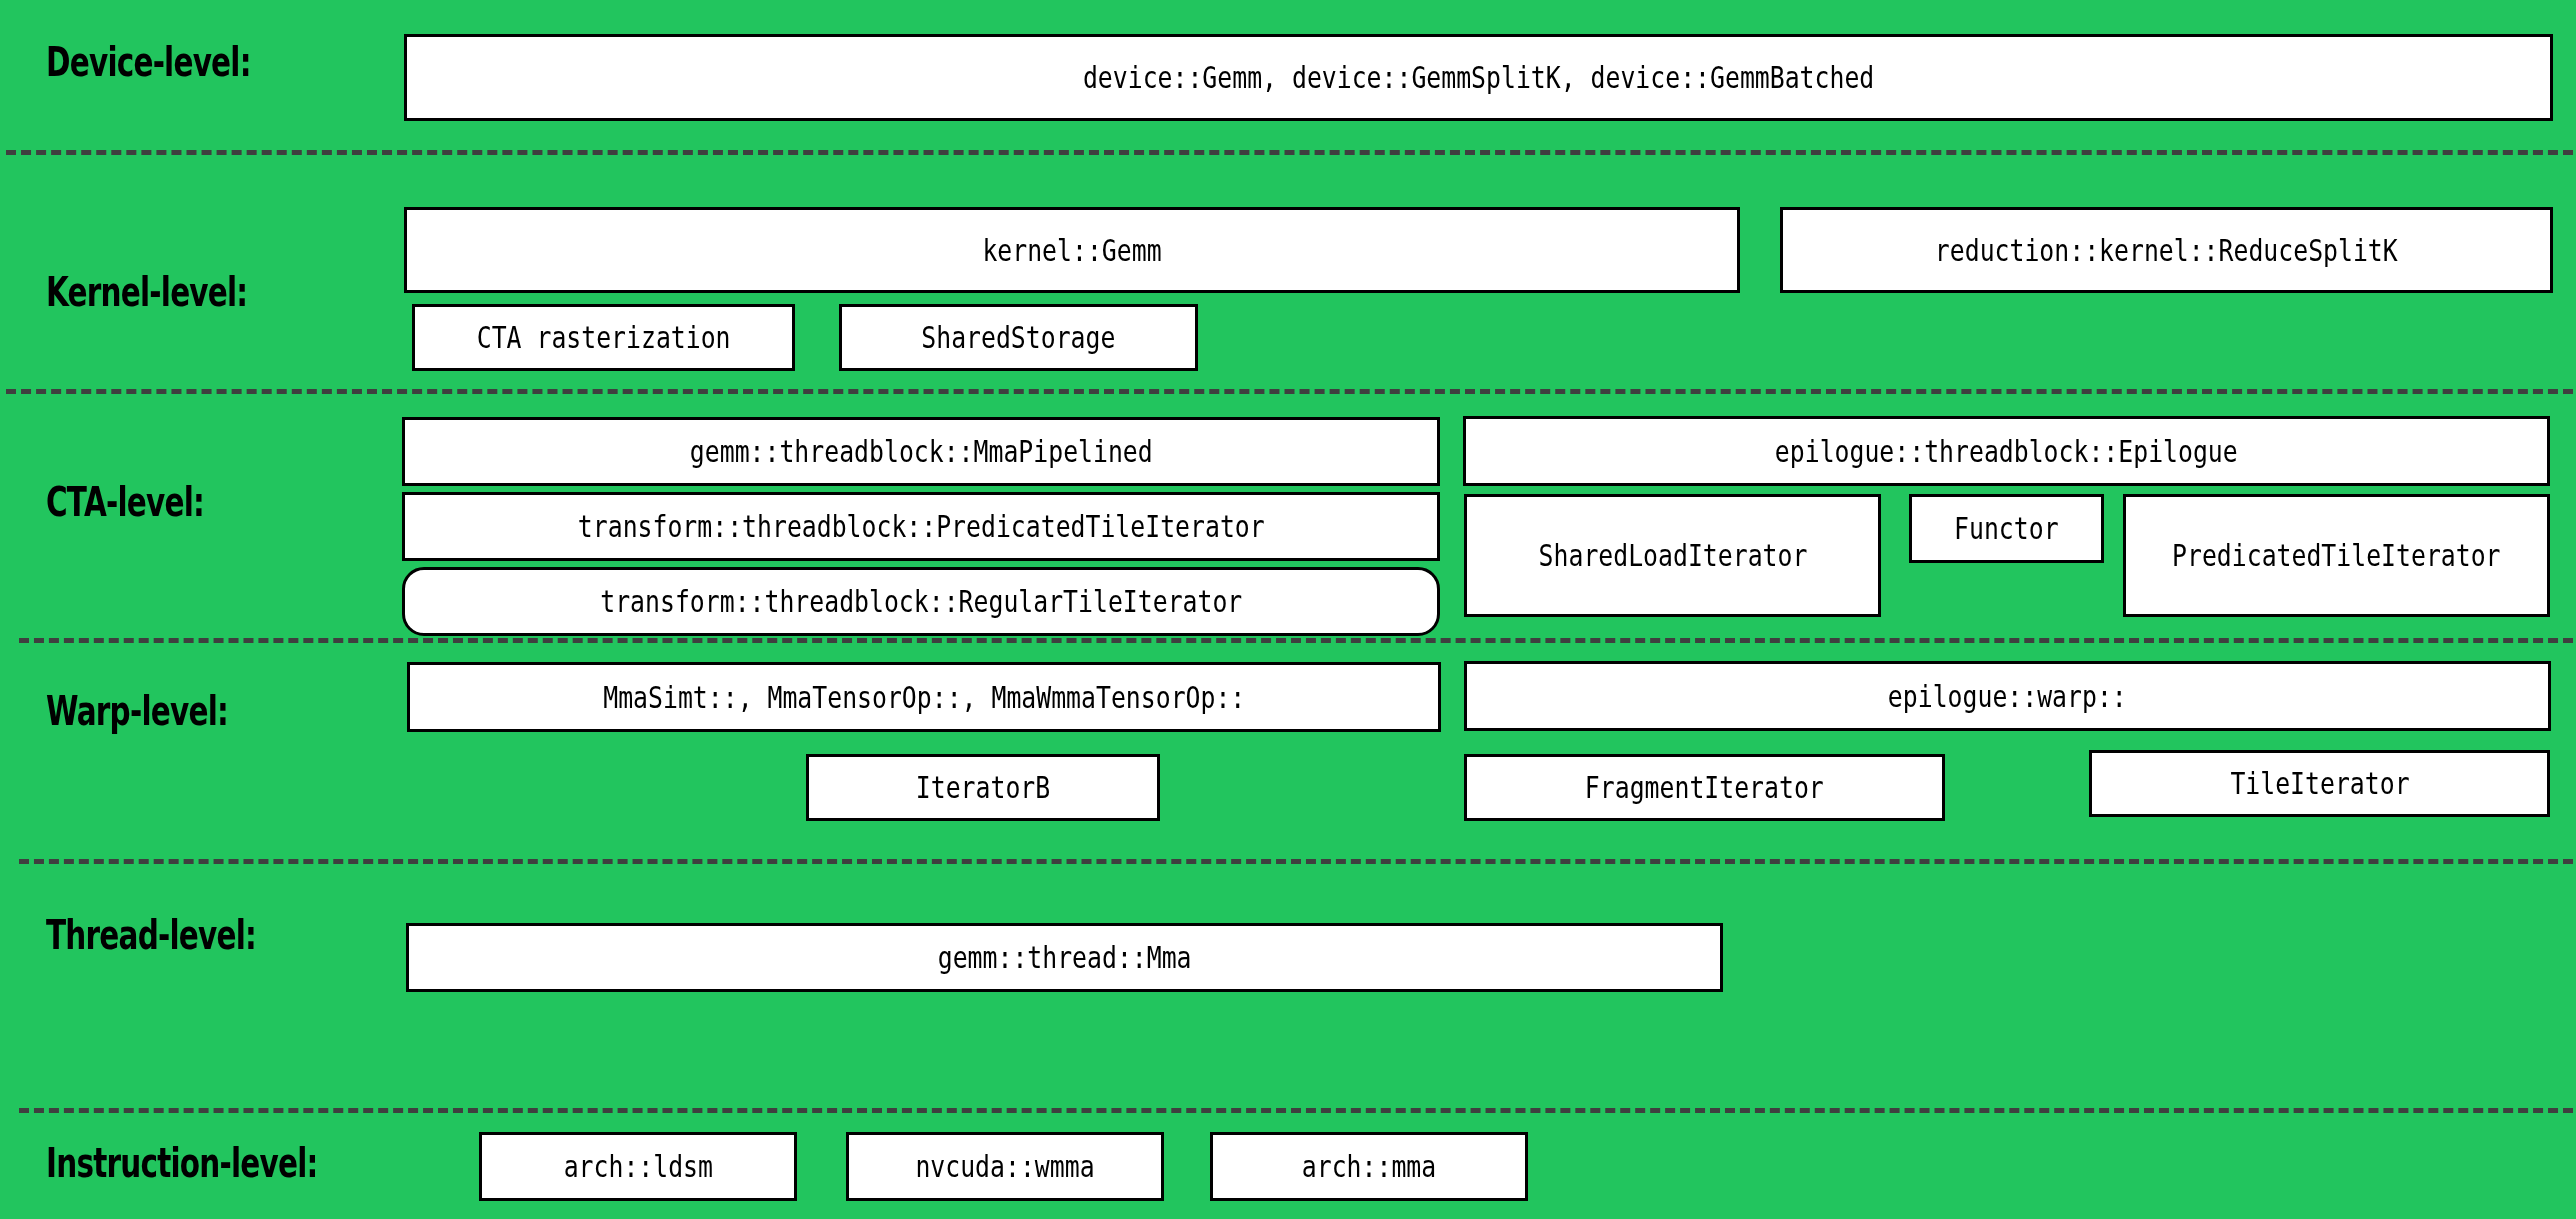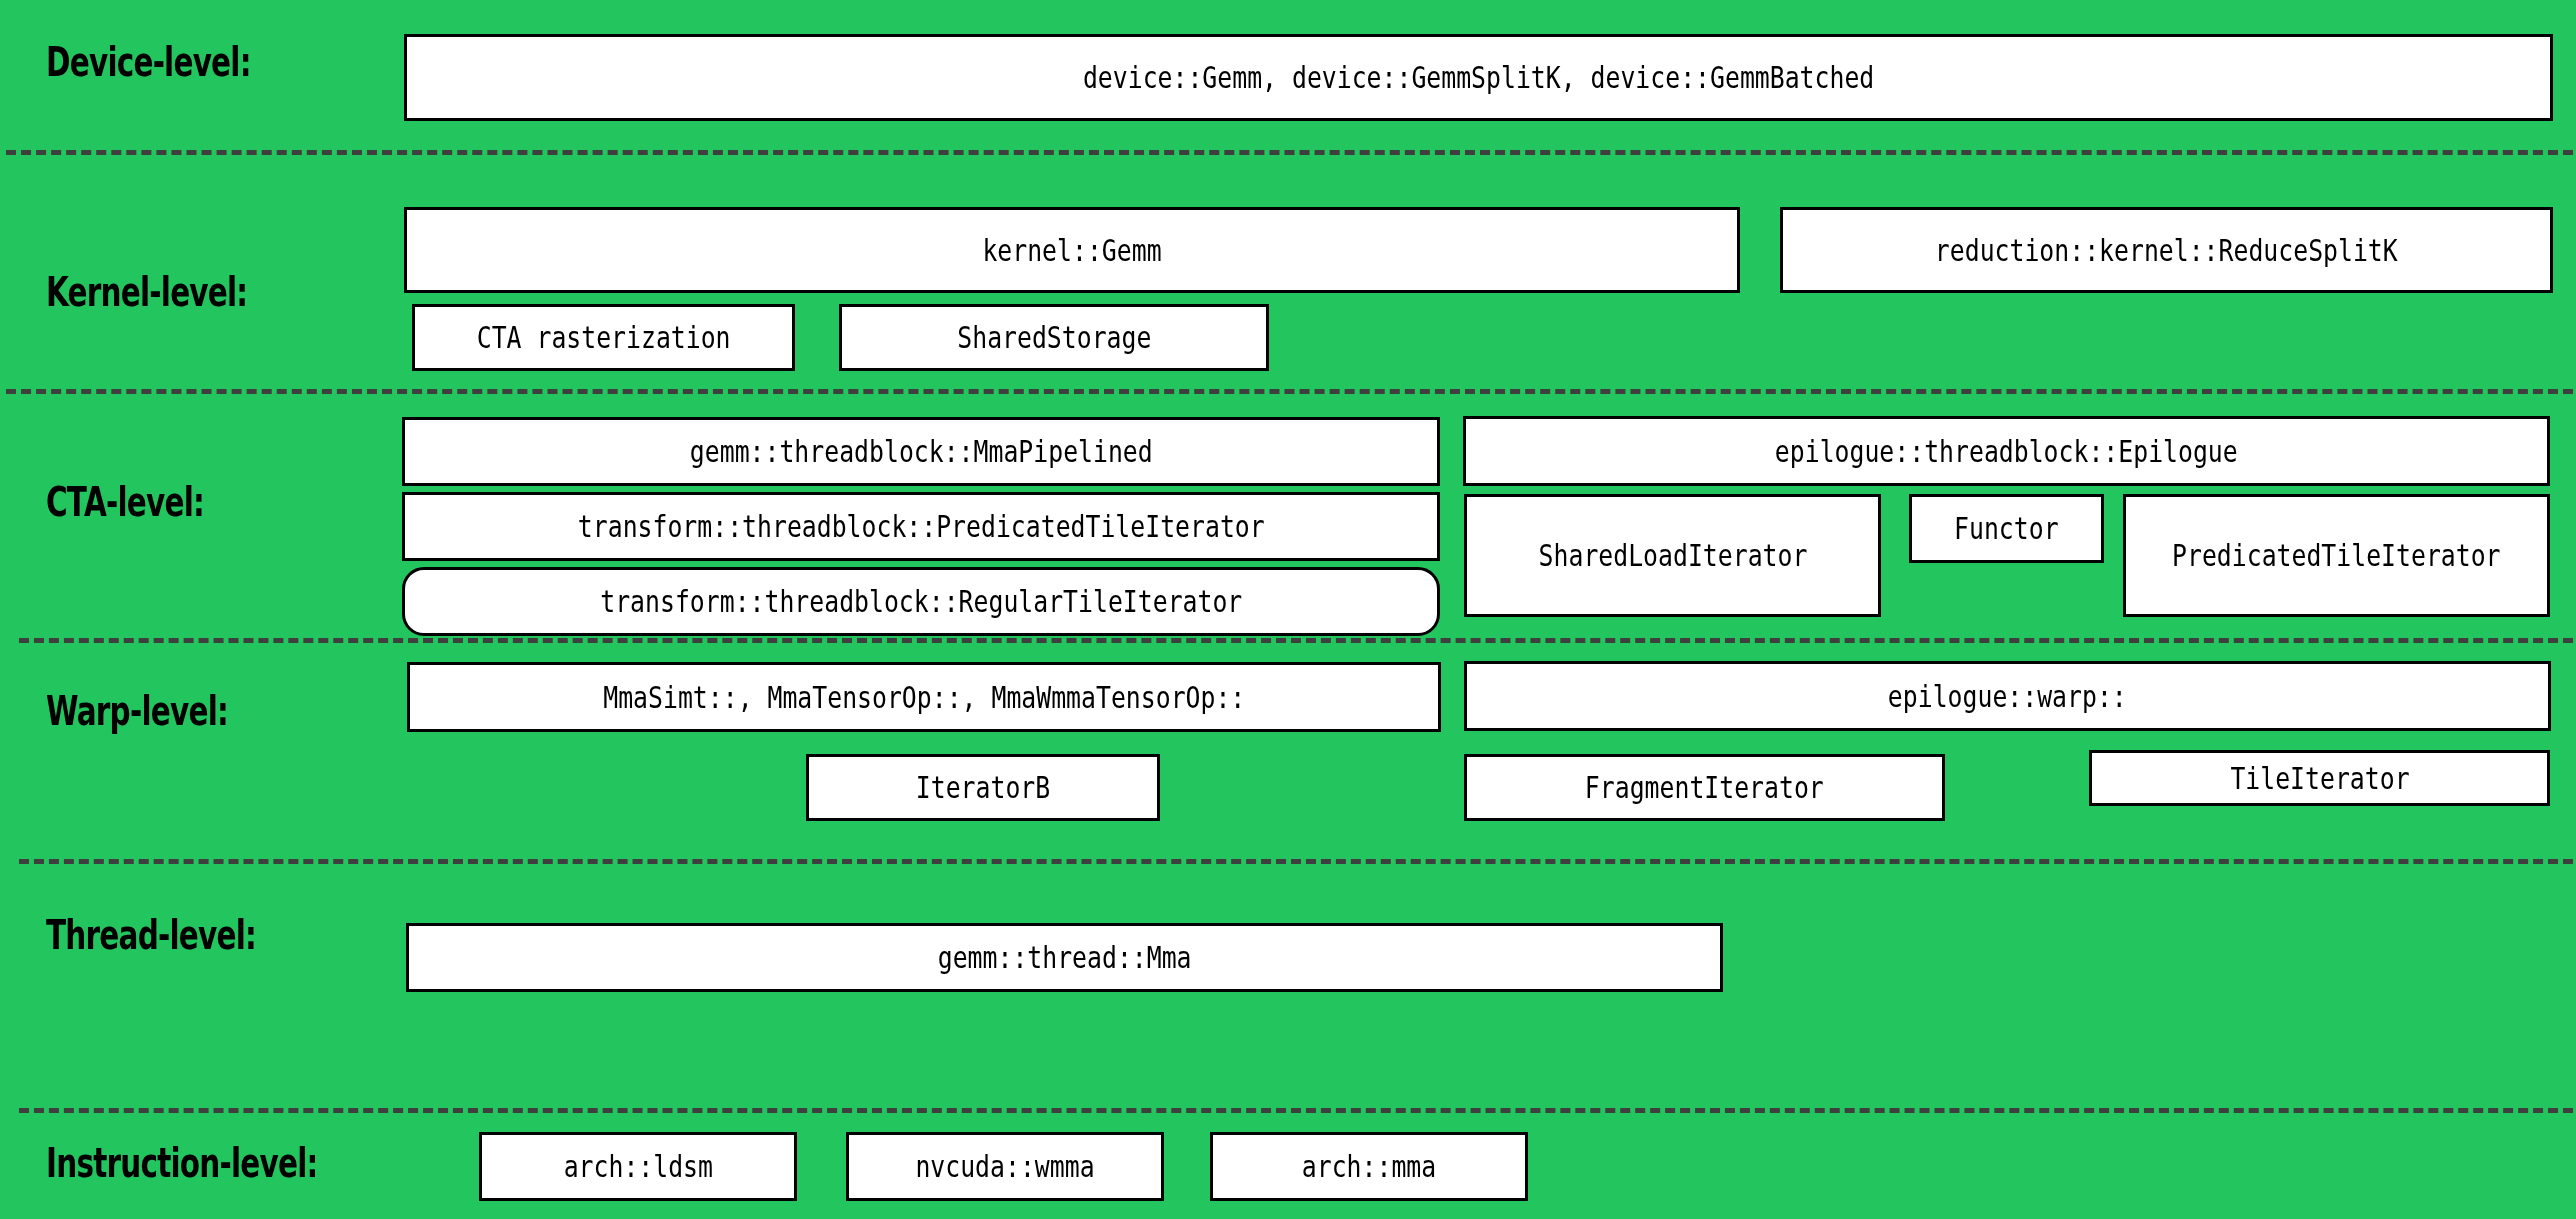--- a/index.html
+++ b/index.html
@@ -73,21 +73,21 @@
   </div>
 
   <div class="box" style="left:1780px; top:207px; width:773px; height:86px;">
     <span>reduction::kernel::ReduceSplitK</span>
   </div>
 
   <div class="box" style="left:412px; top:304px; width:383px; height:67px;">
     <span>CTA rasterization</span>
   </div>
 
-  <div class="box" style="left:839px; top:304px; width:430px; height:67px;">
+  <div class="box" style="left:839px; top:304px; width:359px; height:67px;">
     <span>SharedStorage</span>
   </div>
 
   <div class="sep" style="left:6.1px; top:389px; width:2567px;"></div>
 
   <div class="row-label" style="left:46px; top:482px;">CTA-level:</div>
 
   <div class="box" style="left:402px; top:417px; width:1038px; height:69px;">
     <span>gemm::threadblock::MmaPipelined</span>
   </div>
@@ -130,21 +130,21 @@
 
 
   <div class="box" style="left:806px; top:754px; width:354px; height:67px;">
     <span>IteratorB</span>
   </div>
 
   <div class="box" style="left:1464px; top:754px; width:481px; height:67px;">
     <span>FragmentIterator</span>
   </div>
 
-  <div class="box" style="left:2089px; top:750px; width:461px; height:56px;">
+  <div class="box" style="left:2089px; top:750px; width:461px; height:67px;">
     <span>TileIterator</span>
   </div>
 
   <div class="sep" style="left:19px; top:859px; width:2554px;"></div>
 
   <div class="row-label" style="left:46px; top:915px;">Thread-level:</div>
 
   <div class="box" style="left:406px; top:923px; width:1317px; height:69px;">
     <span>gemm::thread::Mma</span>
   </div>

